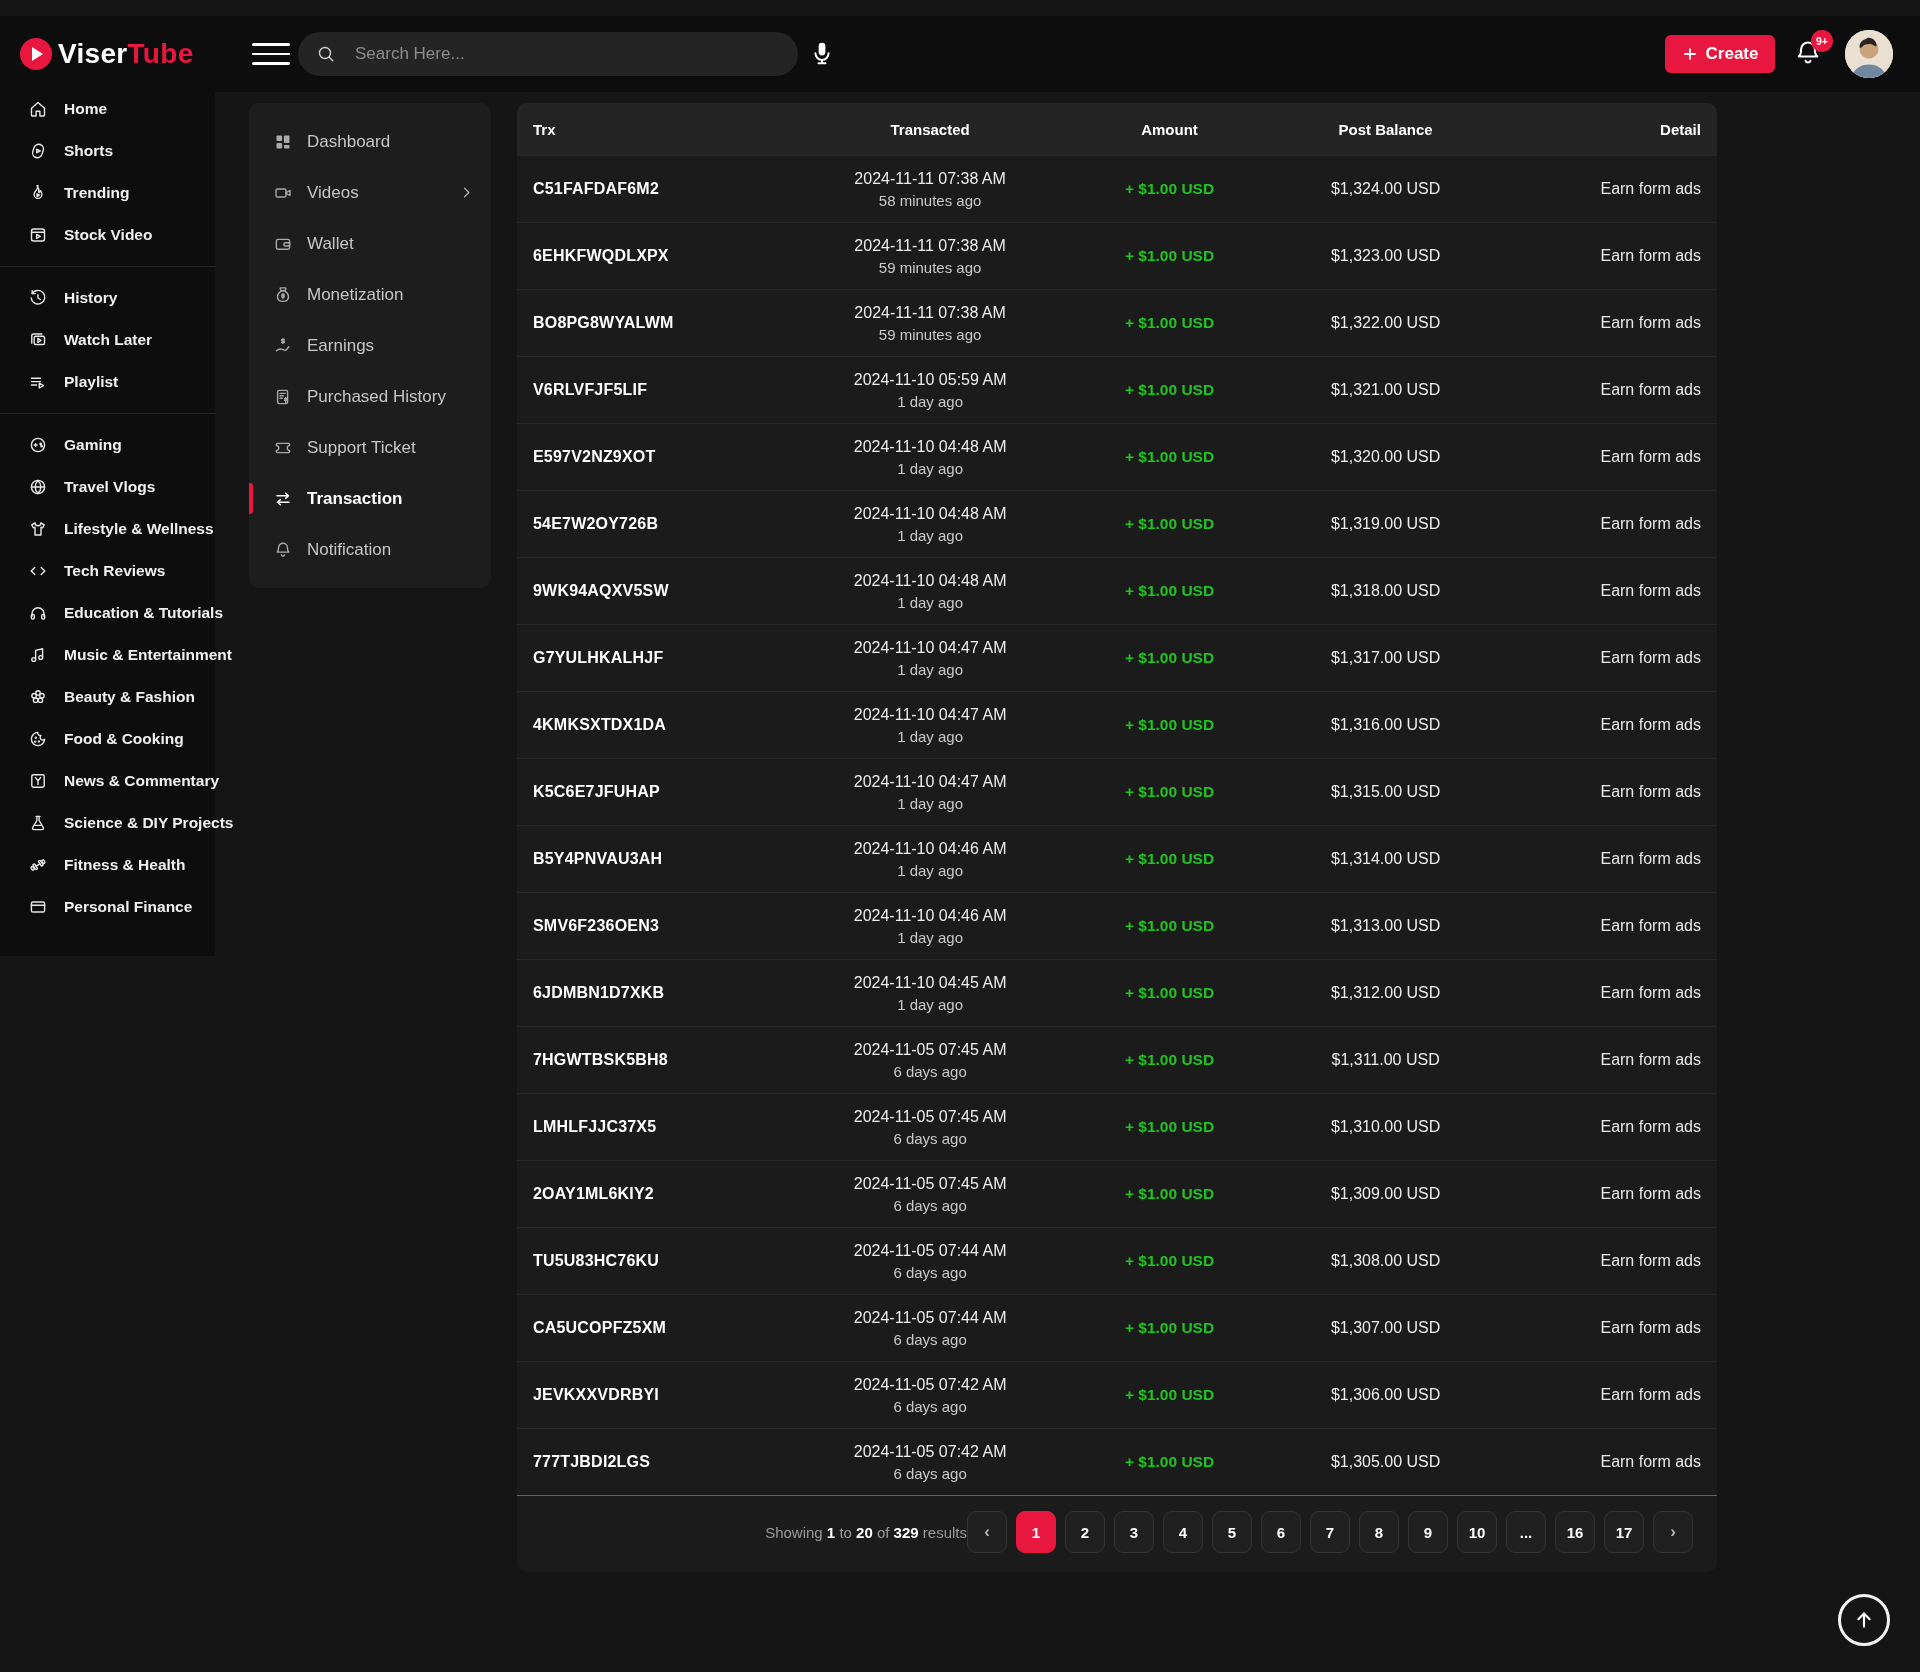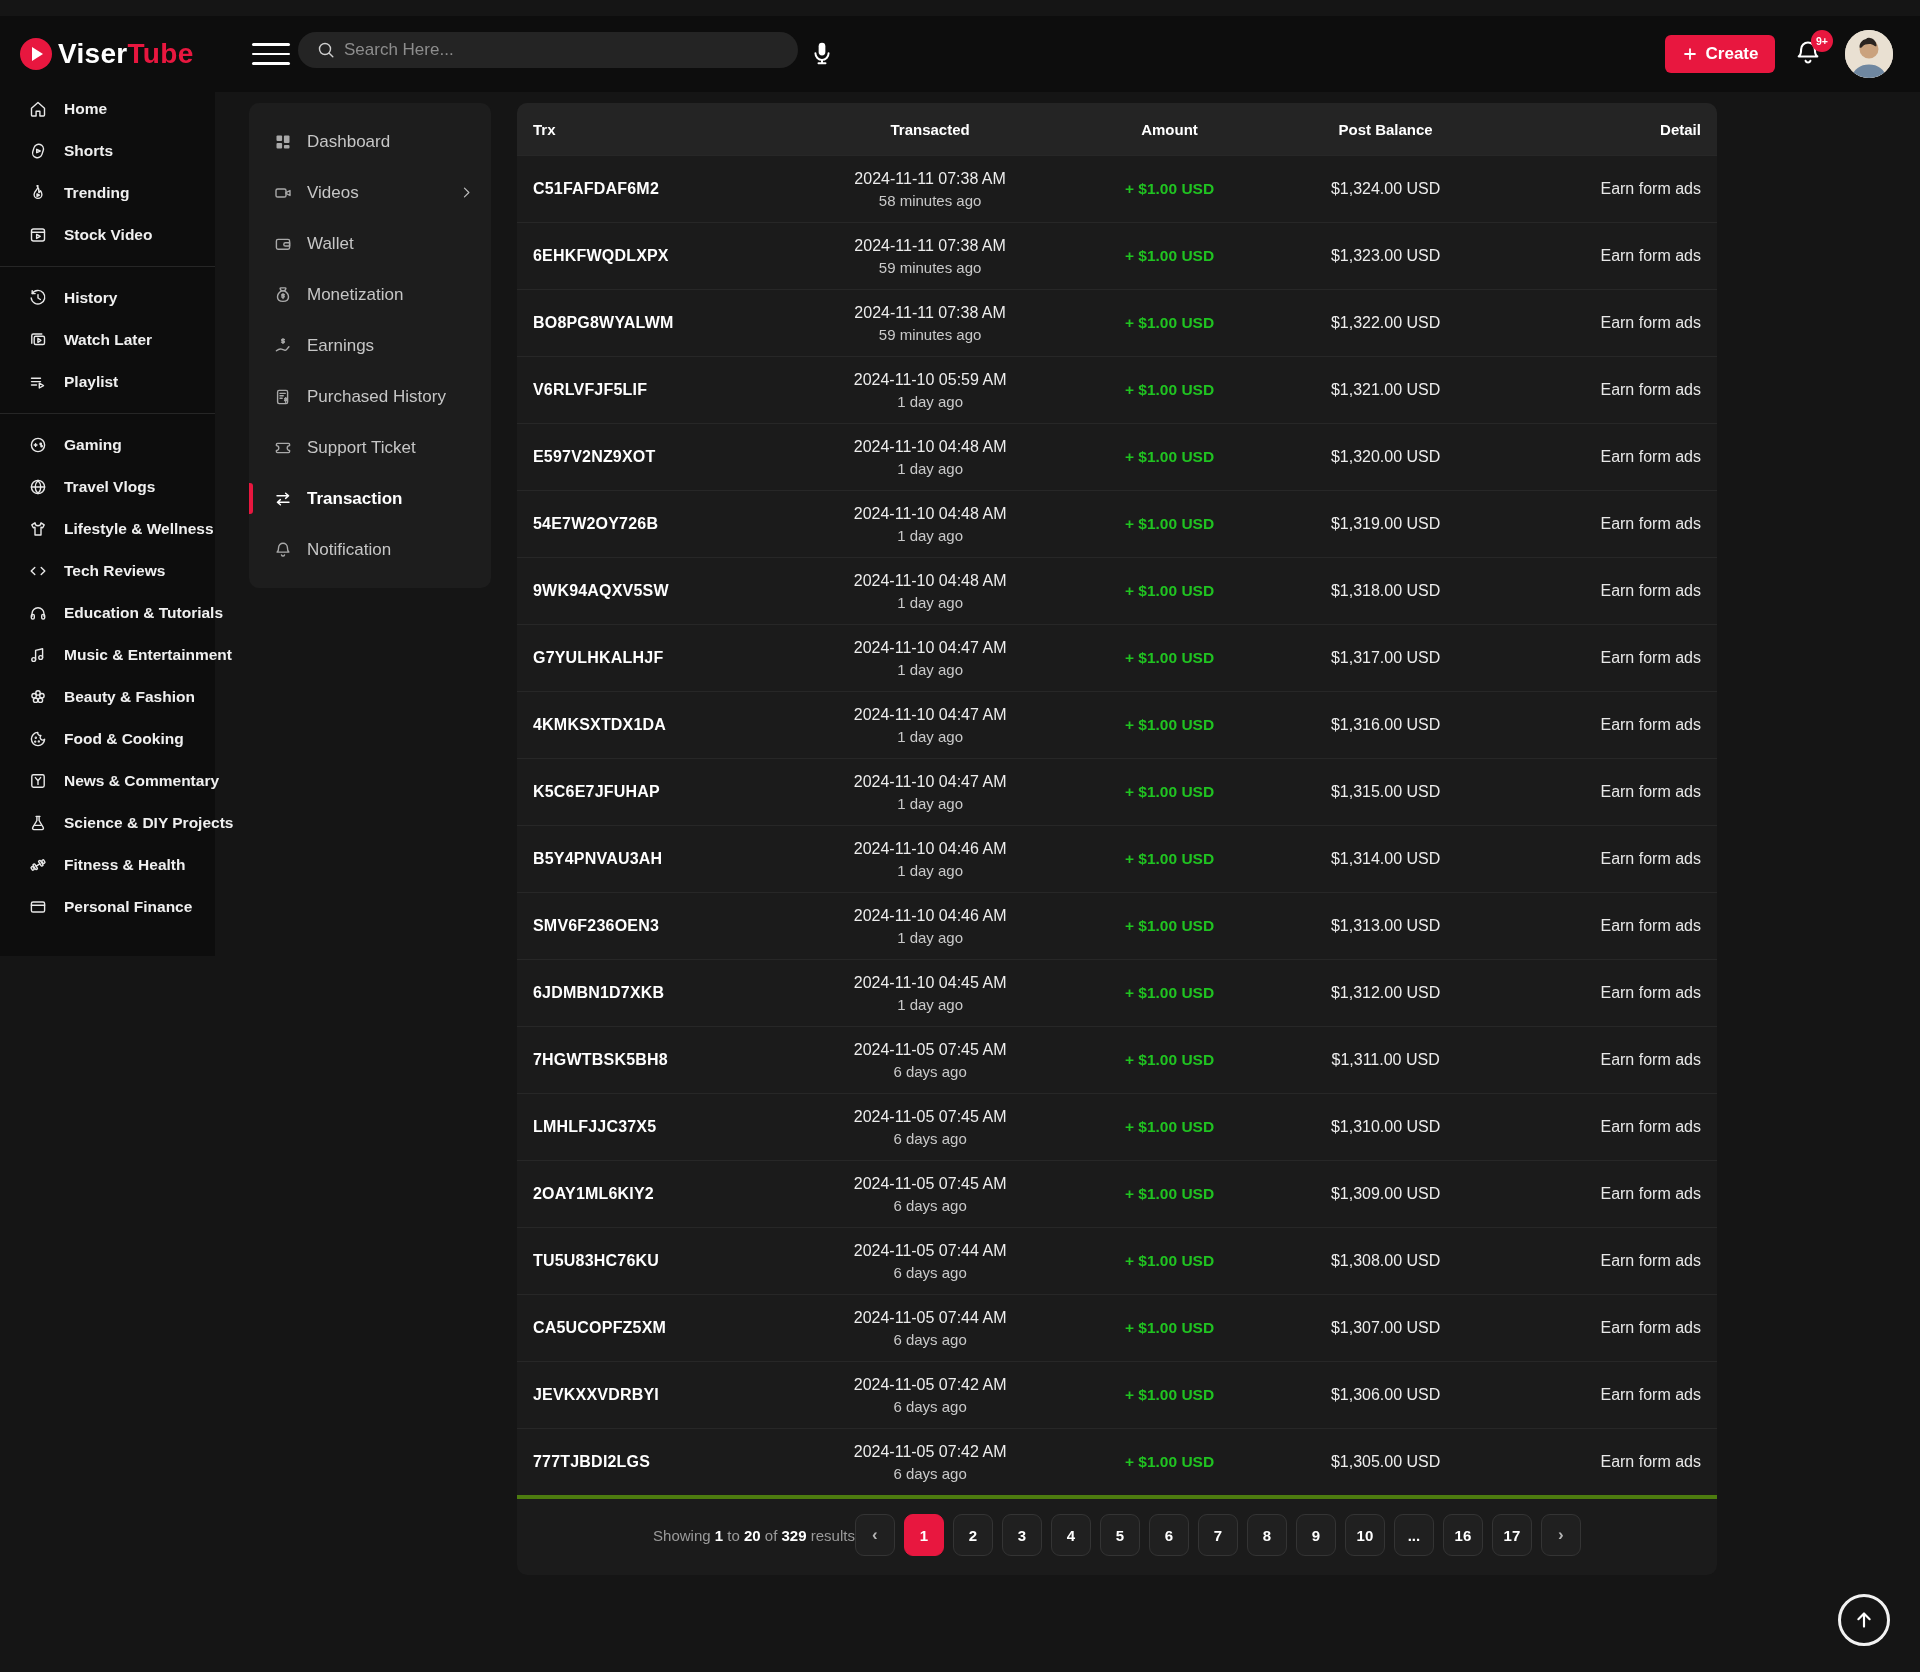--- a/index.html
+++ b/index.html
@@ -14,21 +14,21 @@
   
   .topbar { position:absolute; top:16px; left:0; width:1920px; height:76px; background:#0d0d0d; z-index:5; }
   .logo { position:absolute; left:20px; top:0; height:76px; display:flex; align-items:center; gap:6px; cursor:pointer; }
   .logo-badge { width:32px; height:32px; border-radius:50%; background:#e8173f; display:flex; align-items:center; justify-content:center; }
   .logo-badge .tri { width:0; height:0; border-left:11px solid #fff; border-top:7px solid transparent; border-bottom:7px solid transparent; margin-left:3px; }
   .logo-text { font-size:28px; font-weight:800; letter-spacing:.3px; }
   .logo-text .p1 { color:#ffffff; }
   .logo-text .p2 { color:#e8173f; font-weight:600; }
   .hamburger { position:absolute; left:252px; top:22px; width:38px; height:32px; display:flex; flex-direction:column; justify-content:center; gap:7px; cursor:pointer; }
   .hamburger span { display:block; height:2.5px; background:#fff; border-radius:2px; }
-  .searchbar { position:absolute; left:298px; top:16px; width:500px; height:36px; background:#242424; border-radius:22px; display:flex; align-items:center; padding:12px 18px; gap:8px; }
+  .searchbar { position:absolute; left:298px; top:16px; width:500px; height:44px; background:#242424; border-radius:22px; display:flex; align-items:center; padding:12px 18px; gap:19px; }
   .searchbar .icon { width:20px; height:20px; color:#cfcfcf; }
   .searchbar input { flex:1; background:transparent; border:none; outline:none; color:#e5e5e5; font-size:17px; font-family:"Liberation Sans", sans-serif; }
   .searchbar input::placeholder { color:#8d8d8d; }
   .mic { position:absolute; left:808px; top:23px; width:28px; height:30px; color:#ffffff; cursor:pointer; }
   .create-btn { position:absolute; left:1665px; top:19px; width:110px; height:38px; background:#e8173f; border:none; border-radius:6px; color:#fff; font-size:17px; font-weight:700; display:flex; align-items:center; justify-content:center; gap:8px; cursor:pointer; font-family:"Liberation Sans", sans-serif; }
   .create-btn .icon { width:16px; height:16px; }
   .create-btn .icon svg { stroke-width:2.2; }
   .bell-wrap { position:absolute; left:1793px; top:22px; width:34px; height:34px; color:#fff; cursor:pointer; }
   .bell-wrap .icon { width:30px; height:30px; }
   .bell-badge { position:absolute; right:-6px; top:-8px; min-width:22px; height:22px; border-radius:11px; background:#e8173f; color:#fff; font-size:10.5px; font-weight:700; display:flex; align-items:center; justify-content:center; padding:0 4px; }
@@ -67,21 +67,21 @@
   .c3 { width:17%; text-align:center; }
   .c4 { width:20%; text-align:center; }
   .c5 { width:17%; text-align:right; }
   .trx-id { font-size:16px; font-weight:700; color:#ffffff; letter-spacing:.2px; }
   .tr-date { font-size:16px; color:#ededed; line-height:1.45; }
   .tr-ago { font-size:15px; color:#c9c9c9; line-height:1.45; }
   .amount { font-size:15.5px; font-weight:700; color:#20c321; }
   .balance { font-size:16px; color:#ededed; }
   .detail { font-size:16px; color:#e8e8e8; }
 
-  .card-foot { display:flex; align-items:center; justify-content:center; padding:15px 24px 19px 24px; border-top:4px solid #4d7c0f; }
+  .card-foot { display:flex; align-items:center; justify-content:flex-end; padding:15px 24px 19px 24px; border-top:1px solid #4d7c0f; }
   .showing { font-size:15px; color:#9b9b9b; }
   .showing b { color:#ffffff; font-weight:700; }
   .pagination { display:flex; gap:9px; align-items:center; }
   .page-btn { min-width:40px; height:42px; border-radius:9px; background:#202020; border:1px solid #343434; color:#ffffff; font-size:15px; font-weight:700; display:flex; align-items:center; justify-content:center; cursor:pointer; font-family:"Liberation Sans", sans-serif; padding:0 6px; }
   .page-btn.nav { color:#b5b5b5; font-size:17px; }
   .page-btn.active { background:#e8173f; border-color:#e8173f; color:#fff; }
 
   .scroll-top { position:absolute; left:1838px; top:1594px; width:52px; height:52px; border-radius:50%; border:3px solid #f2f2f2; background:transparent; color:#fff; display:flex; align-items:center; justify-content:center; cursor:pointer; }
   .scroll-top .icon { width:24px; height:24px; }
   .scroll-top .icon svg { stroke-width:1.8; }

